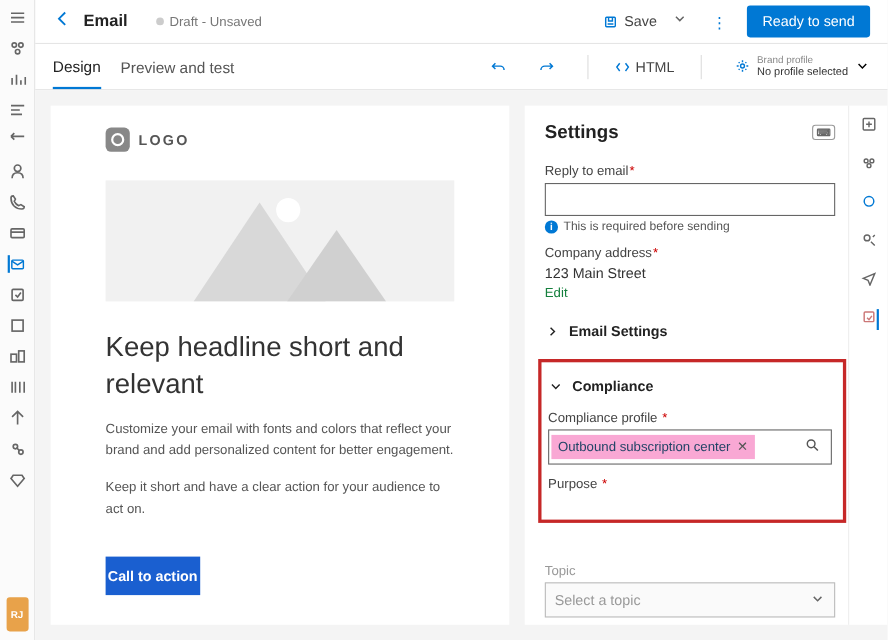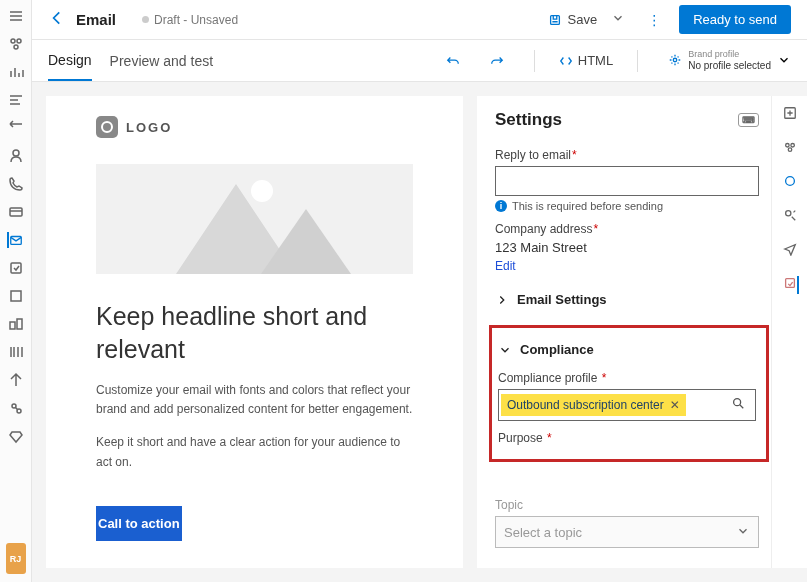--- a/index.html
+++ b/index.html
@@ -71,28 +71,28 @@
 .shdr .chv { transition: transform .2s; }
 .shdr.collapsed .chv { transform: rotate(-90deg); }
 .field { margin-bottom: 10px; }
 .flabel { font-size: 12px; color: #444; margin-bottom: 4px; display: block; }
 .flabel .req { color: #c00; margin-left: 1px; }
 .flabel.disabled { color: #999; margin-top: 36px; }
 .finput { width: 100%; border: 1px solid #666; padding: 6px 8px; font-size: 13px; height: 30px; }
 .fnote { font-size: 11px; color: #555; margin-top: 4px; display: flex; align-items: center; gap: 5px; }
 .fnote .i { width: 12px; height: 12px; background: #0078d4; color: #fff; border-radius: 50%; font-size: 9px; display: flex; align-items: center; justify-content: center; font-weight: 700; }
 .fstatic { font-size: 13px; color: #333; }
-.flink { font-size: 12px; color: #1d4ed8; cursor: pointer; display: inline-block; margin-top: 4px; }
+.flink { font-size: 12px; color: #15803d; cursor: pointer; display: inline-block; margin-top: 4px; }
 
 
 .callout { border: 3px solid #c62828; padding: 10px 10px 10px 6px; margin: 0 -10px 10px -6px; }
 
 
 .combo { display: flex; align-items: center; border: 1px solid #666; height: 32px; padding: 2px; }
-.chip { background: #fde047; color: #246; font-size: 12px; padding: 4px 6px; display: flex; align-items: center; gap: 6px; }
+.chip { background: #f9a8d4; color: #246; font-size: 12px; padding: 4px 6px; display: flex; align-items: center; gap: 6px; }
 .chip .x { cursor: pointer; color: #555; }
 .combo .sp { flex: 1; }
 .combo .srch { padding: 0 8px; color: #555; }
 
 
 .dd { display: flex; align-items: center; justify-content: space-between; border: 1px solid #666; height: 32px; padding: 0 8px; font-size: 13px; color: #333; cursor: pointer; }
 .dd.disabled { border-color: #bbb; color: #999; background: #fafafa; }
 .dd .chv { color: #666; font-size: 11px; }
 
 
@@ -305,21 +305,21 @@
         <div class="sect">
           <div class="shdr collapsed">
             <svg class="chv" viewBox="0 0 16 16">
                 <path d="M4 6l4 4 4-4"></path>
               </svg>
             <span>Email Settings</span>
           </div>
         </div>
 
         <div class="callout">
-          <div class="sect" style="margin-bottom:4px">
+          <div class="sect" style="margin-bottom:16px">
             <div class="shdr">
               <svg class="chv" viewBox="0 0 16 16">
                   <path d="M4 6l4 4 4-4"></path>
                 </svg>
               <span>Compliance</span>
             </div>
             <div class="field">
               <label class="flabel"><span>Compliance profile</span> <span class="req">*</span></label>
               <div class="combo">
                 <span class="chip">

